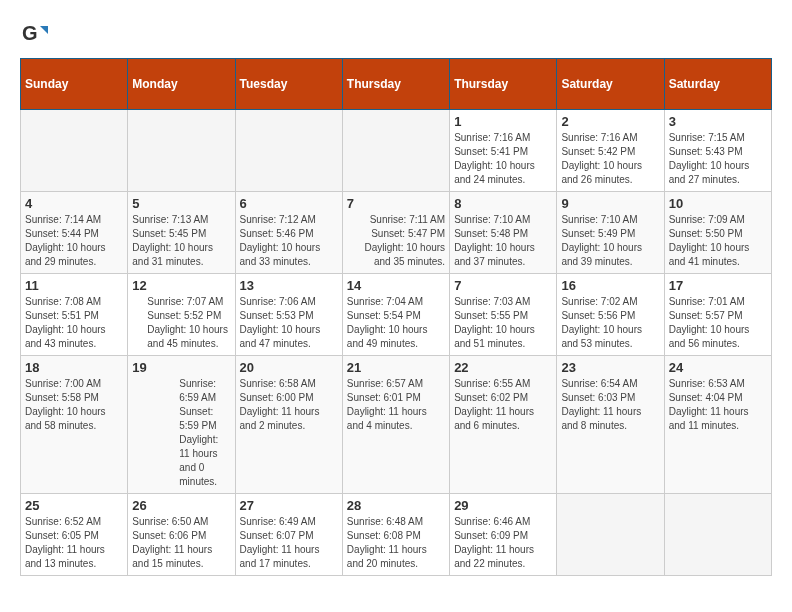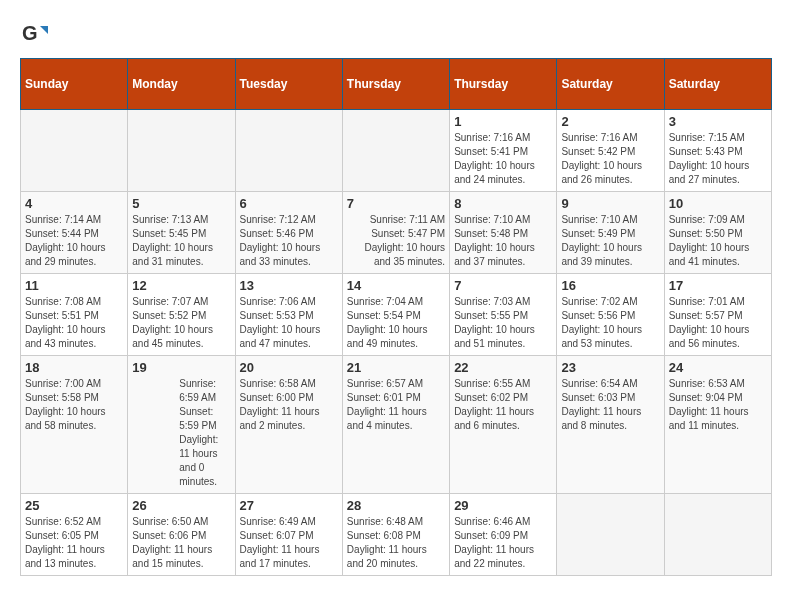--- a/index.html
+++ b/index.html
@@ -181,21 +181,21 @@
       </tr>
       <tr>
         <td>
           <div class="day-number">11</div>
           <div class="day-info" style="white-space: pre-line;">Sunrise: 7:08 AM
 Sunset: 5:51 PM
 Daylight: 10 hours and 43 minutes.</div>
         </td>
         <td>
           <div class="day-number">12</div>
-          <div class="day-info" style="white-space: pre-line;">Sunrise: 7:07 AM
+          <div class="day-info" style="white-space: pre-line; margin-left: 15px;">Sunrise: 7:07 AM
 Sunset: 5:52 PM
 Daylight: 10 hours and 45 minutes.</div>
         </td>
         <td>
           <div class="day-number">13</div>
           <div class="day-info" style="white-space: pre-line;">Sunrise: 7:06 AM
 Sunset: 5:53 PM
 Daylight: 10 hours and 47 minutes.</div>
         </td>
         <td>
@@ -256,21 +256,21 @@
         </td>
         <td>
           <div class="day-number">23</div>
           <div class="day-info" style="white-space: pre-line;">Sunrise: 6:54 AM
 Sunset: 6:03 PM
 Daylight: 11 hours and 8 minutes.</div>
         </td>
         <td>
           <div class="day-number">24</div>
           <div class="day-info" style="white-space: pre-line;">Sunrise: 6:53 AM
-Sunset: 9:04 PM
+Sunset: 4:04 PM
 Daylight: 11 hours and 11 minutes.</div>
         </td>
       </tr>
       <tr>
         <td>
           <div class="day-number">25</div>
           <div class="day-info" style="white-space: pre-line;">Sunrise: 6:52 AM
 Sunset: 6:05 PM
 Daylight: 11 hours and 13 minutes.</div>
         </td>

